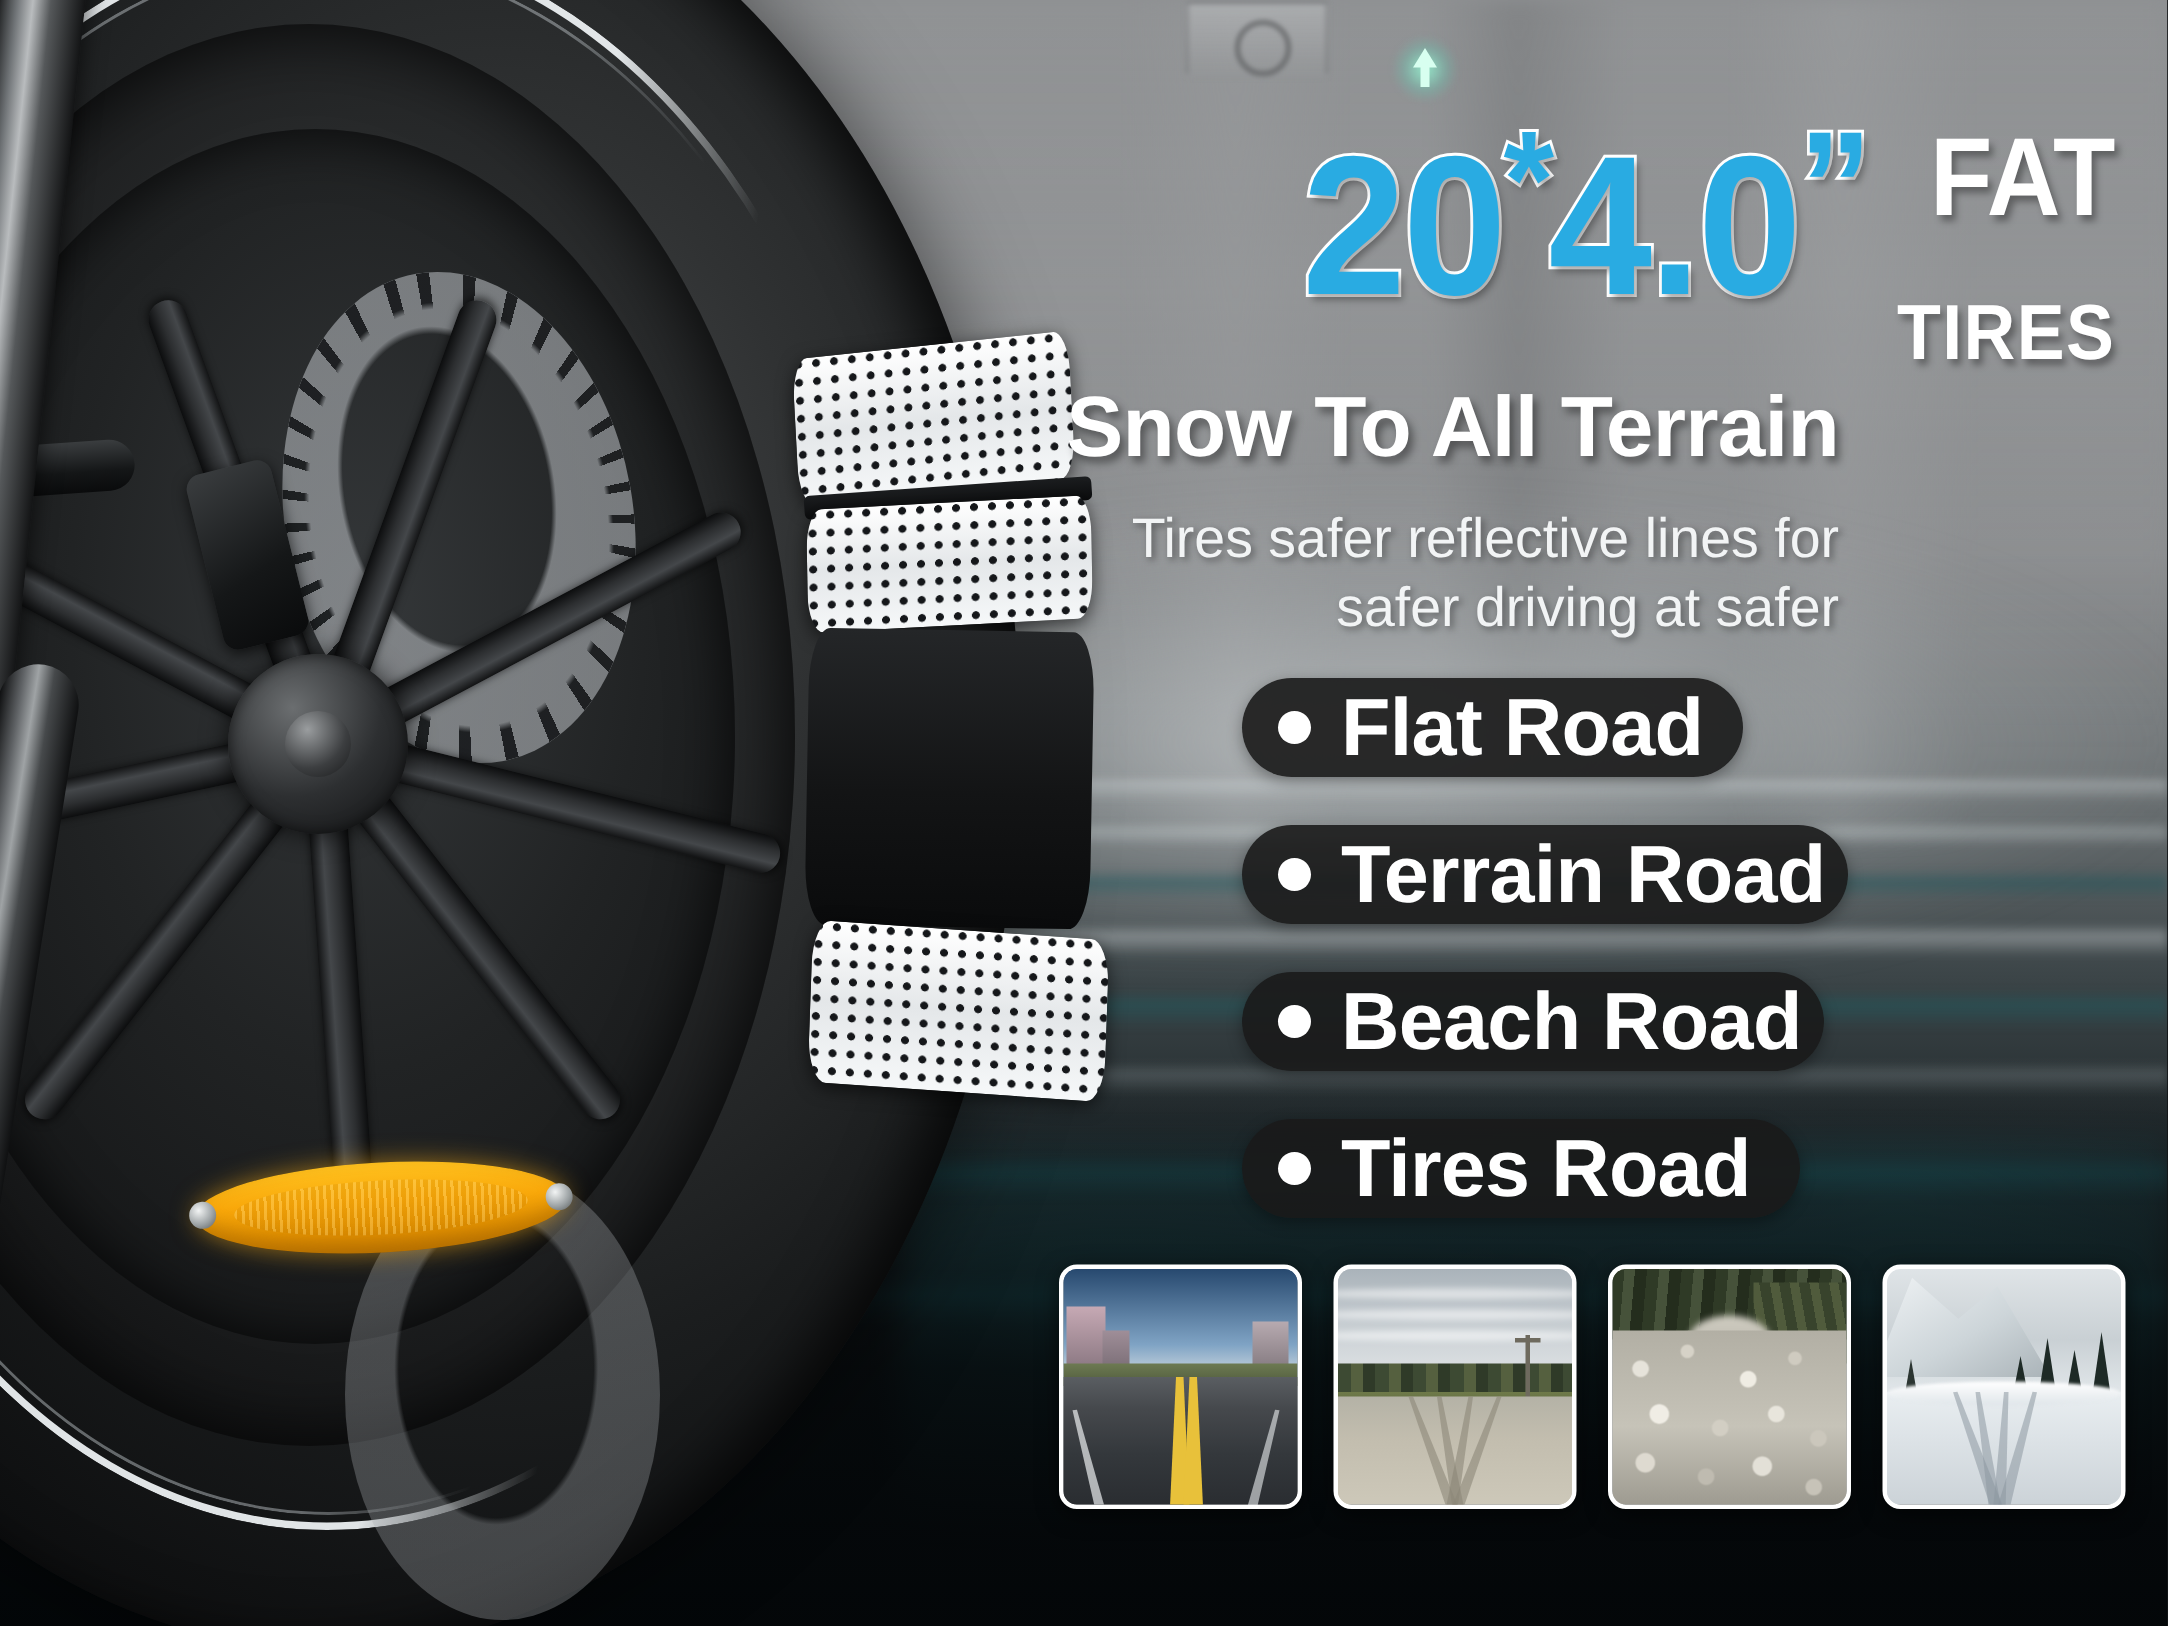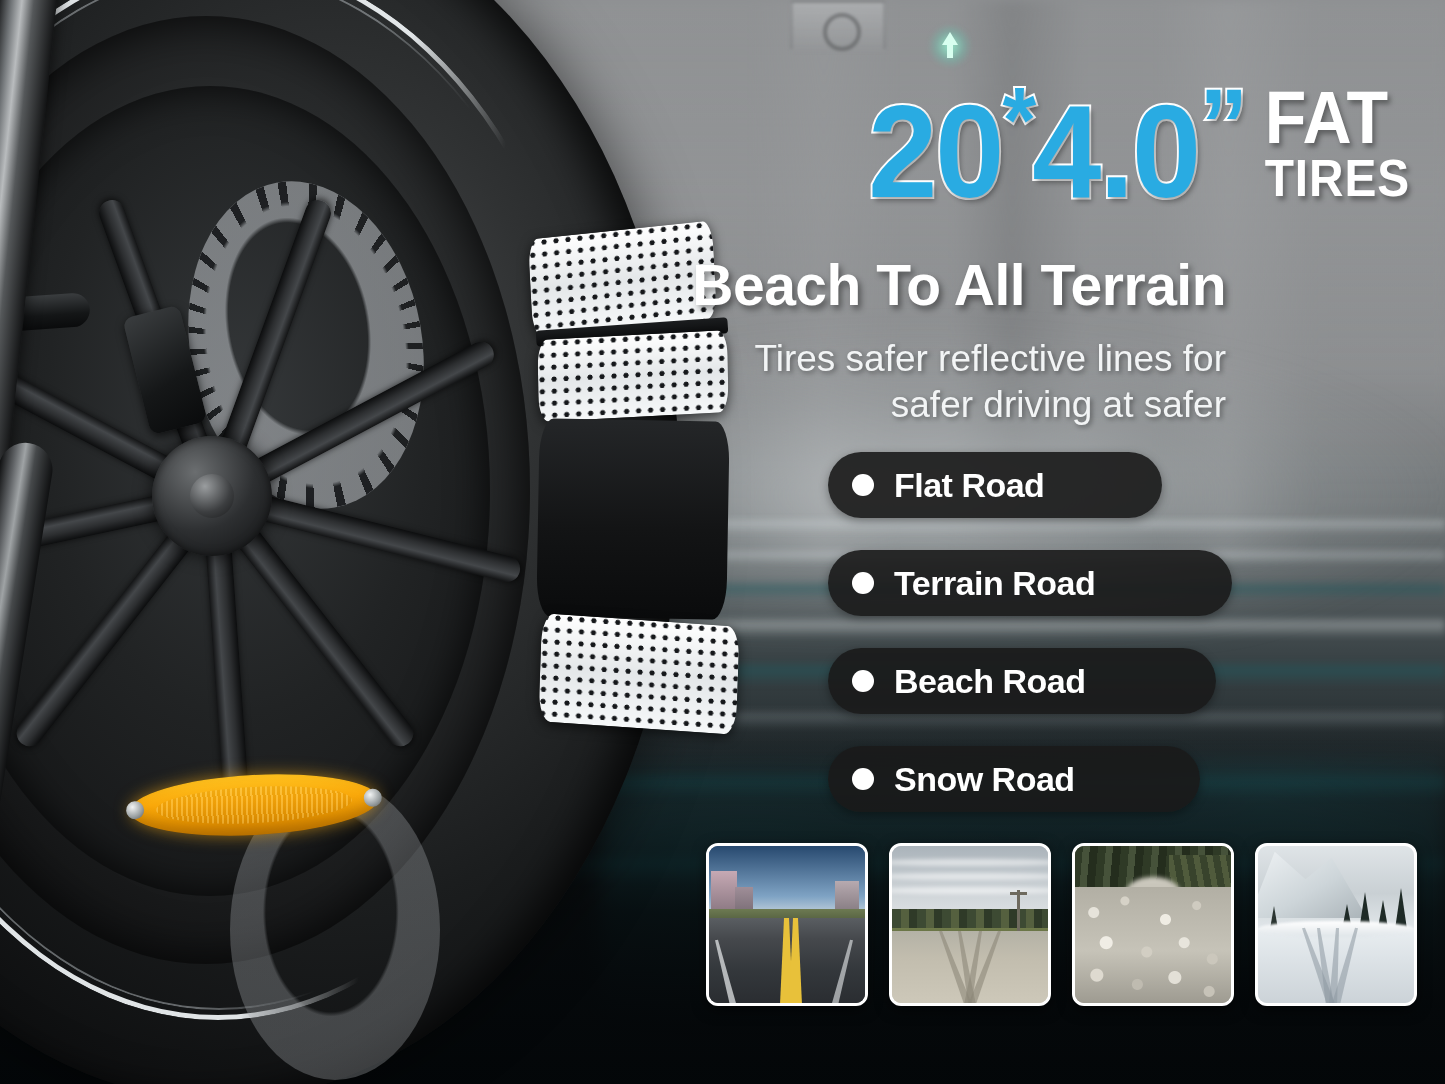--- a/index.html
+++ b/index.html
@@ -296,22 +296,23 @@
     white-space:nowrap;
     font-stretch:condensed;
     transform:scaleX(.94);
     transform-origin:right center;
   }
   .size-text .star { font-size:92px; vertical-align:super; letter-spacing:-4px; }
   .size-text .quote { font-size:104px; vertical-align:top; }
 
   .fat-block {
     margin-left:6px; margin-top:6px;
-    display:flex; flex-direction:column; 
+    display:flex; flex-direction:column; align-items:flex-end;
     color:#ffffff;
+    gap:44px;
   }
   .fat-word {
     font-size:74px; line-height:.92; font-weight:900; letter-spacing:0px;
     text-shadow:3px 4px 5px rgba(0,0,0,.35);
     transform:scaleX(.92); transform-origin:right center;
   }
   .tires-word {
     font-size:52px; line-height:1.0; font-weight:900; letter-spacing:1px;
     text-shadow:3px 4px 5px rgba(0,0,0,.35);
     transform:scaleX(.92); transform-origin:right center;
@@ -338,21 +339,21 @@
     display:flex; align-items:center;
     padding-left:24px;
     margin-bottom:32px;
     box-shadow:0 3px 10px rgba(0,0,0,.35);
   }
   .pill .dot {
     width:22px; height:22px; border-radius:50%; background:#ffffff; flex:0 0 auto;
   }
   .pill .plabel {
     margin-left:20px;
-    font-size:34px; font-weight:700; color:#ffffff; letter-spacing:-.5px; white-space:nowrap;
+    font-size:54px; font-weight:700; color:#ffffff; letter-spacing:-.5px; white-space:nowrap;
   }
   .pill.w1 { width:334px; }
   .pill.w2 { width:404px; }
   .pill.w3 { width:388px;text-align:right; }
   .pill.w4 { width:372px; }
 
   
   .thumbs { position:absolute; left:706px; top:843px; display:flex; gap:21px; }
   .thumb {
     width:162px; height:163px; border-radius:12px;
@@ -519,21 +520,21 @@
     <div class="headline-row">
       <div class="size-text">
         <span>20</span><span class="star">*</span><span>4.0</span><span class="quote">”</span>
       </div>
       <div class="fat-block">
         <div class="fat-word">FAT</div>
         <div class="tires-word">TIRES</div>
       </div>
     </div>
 
-    <div class="tagline">Beach To All Terrain</div>
+    <div class="tagline">Snow To All Terrain</div>
 
     <div class="subtext">
       <div>Tires safer reflective lines for</div>
       <div>safer driving at safer</div>
     </div>
 
     <div class="pill-list">
       <div class="pill w1">
         <span class="dot"></span>
         <span class="plabel">Flat Road</span>
@@ -541,21 +542,21 @@
       <div class="pill w2">
         <span class="dot"></span>
         <span class="plabel">Terrain Road</span>
       </div>
       <div class="pill w3">
         <span class="dot"></span>
         <span class="plabel">Beach Road</span>
       </div>
       <div class="pill w4">
         <span class="dot"></span>
-        <span class="plabel">Snow Road</span>
+        <span class="plabel">Tires Road</span>
       </div>
     </div>
 
     <div class="thumbs">
 
       <div class="thumb t-flat">
         <div class="sky"></div>
         <div class="bldgL"></div>
         <div class="bldgL2"></div>
         <div class="bldgR"></div>

